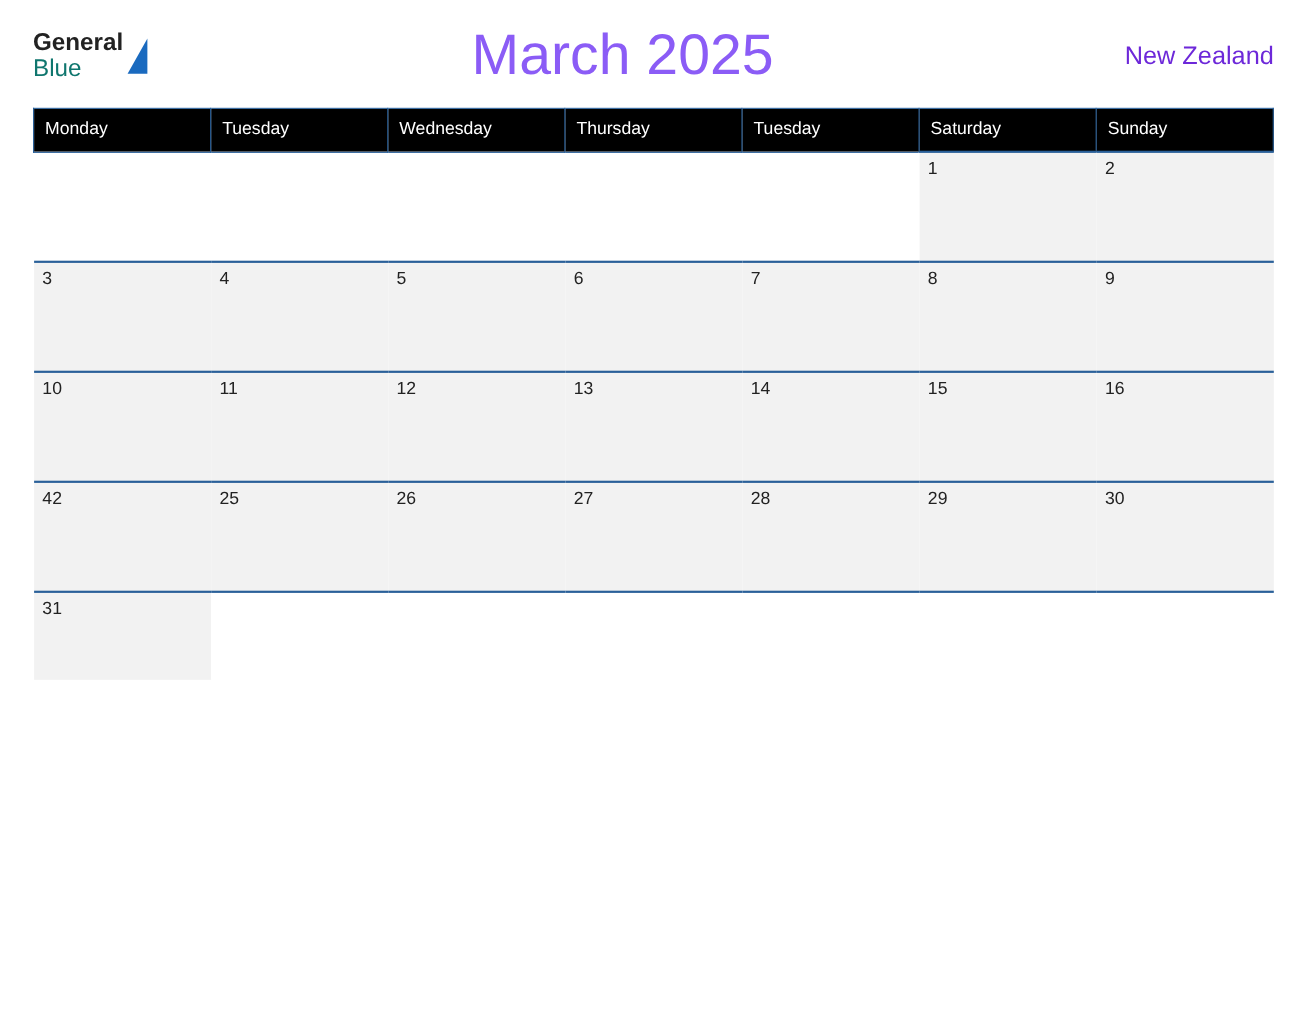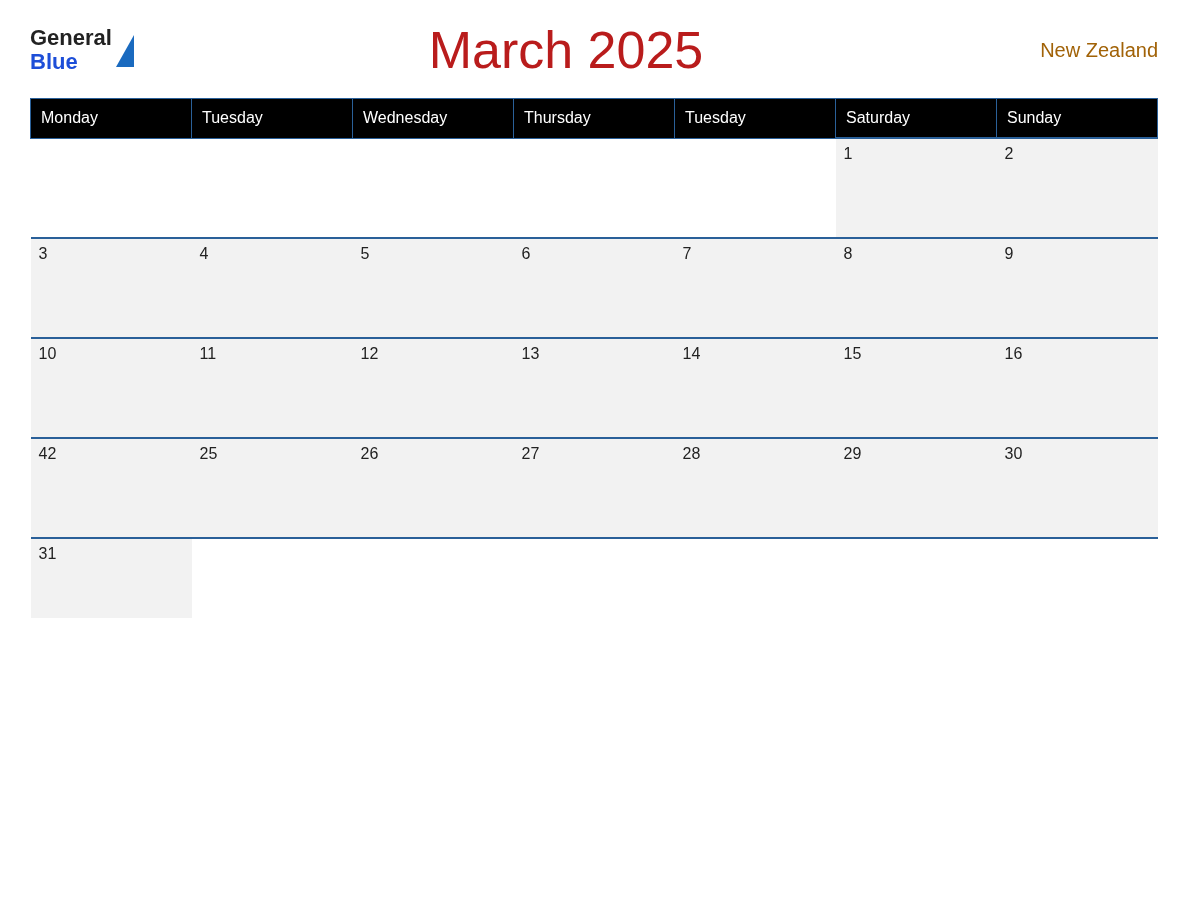--- a/index.html
+++ b/index.html
@@ -33,44 +33,44 @@
 
     .logo-general {
       font-size: 22px;
       font-weight: bold;
       color: #222;
       letter-spacing: 0;
     }
 
     .logo-blue {
       font-size: 22px;
-      font-weight: bold;
-      color: #1d4ed8;
+      font-weight: normal;
+      color: #0f766e;
     }
 
     .logo-triangle {
       width: 0;
       height: 0;
       border-left: 18px solid transparent;
       border-bottom: 32px solid #1a6abf;
       margin-left: 4px;
       margin-top: 2px;
     }
 
     .title {
       font-size: 52px;
       font-weight: 400;
-      color: #b91c1c;
+      color: #8b5cf6;
       text-align: center;
       flex: 1;
     }
 
     .country {
-      font-size: 20px;
-      color: #a16207;
+      font-size: 23px;
+      color: #6d28d9;
       text-align: right;
       min-width: 160px;
     }
 
     .calendar {
       width: 100%;
       border-collapse: collapse;
     }
 
     .calendar thead tr {

